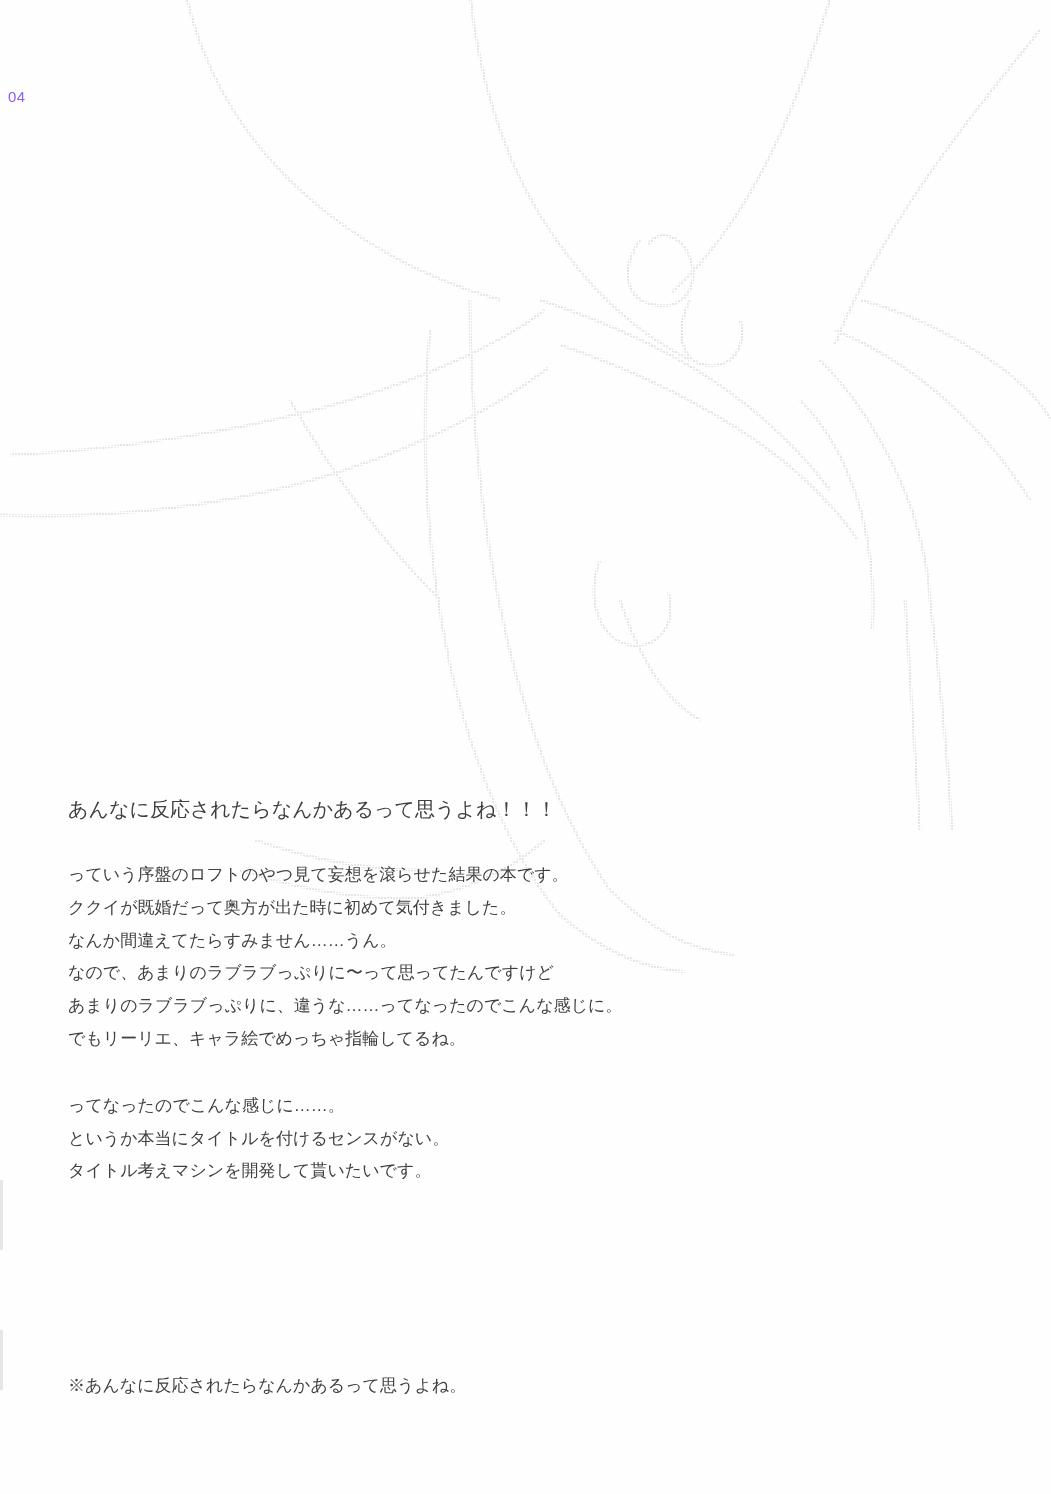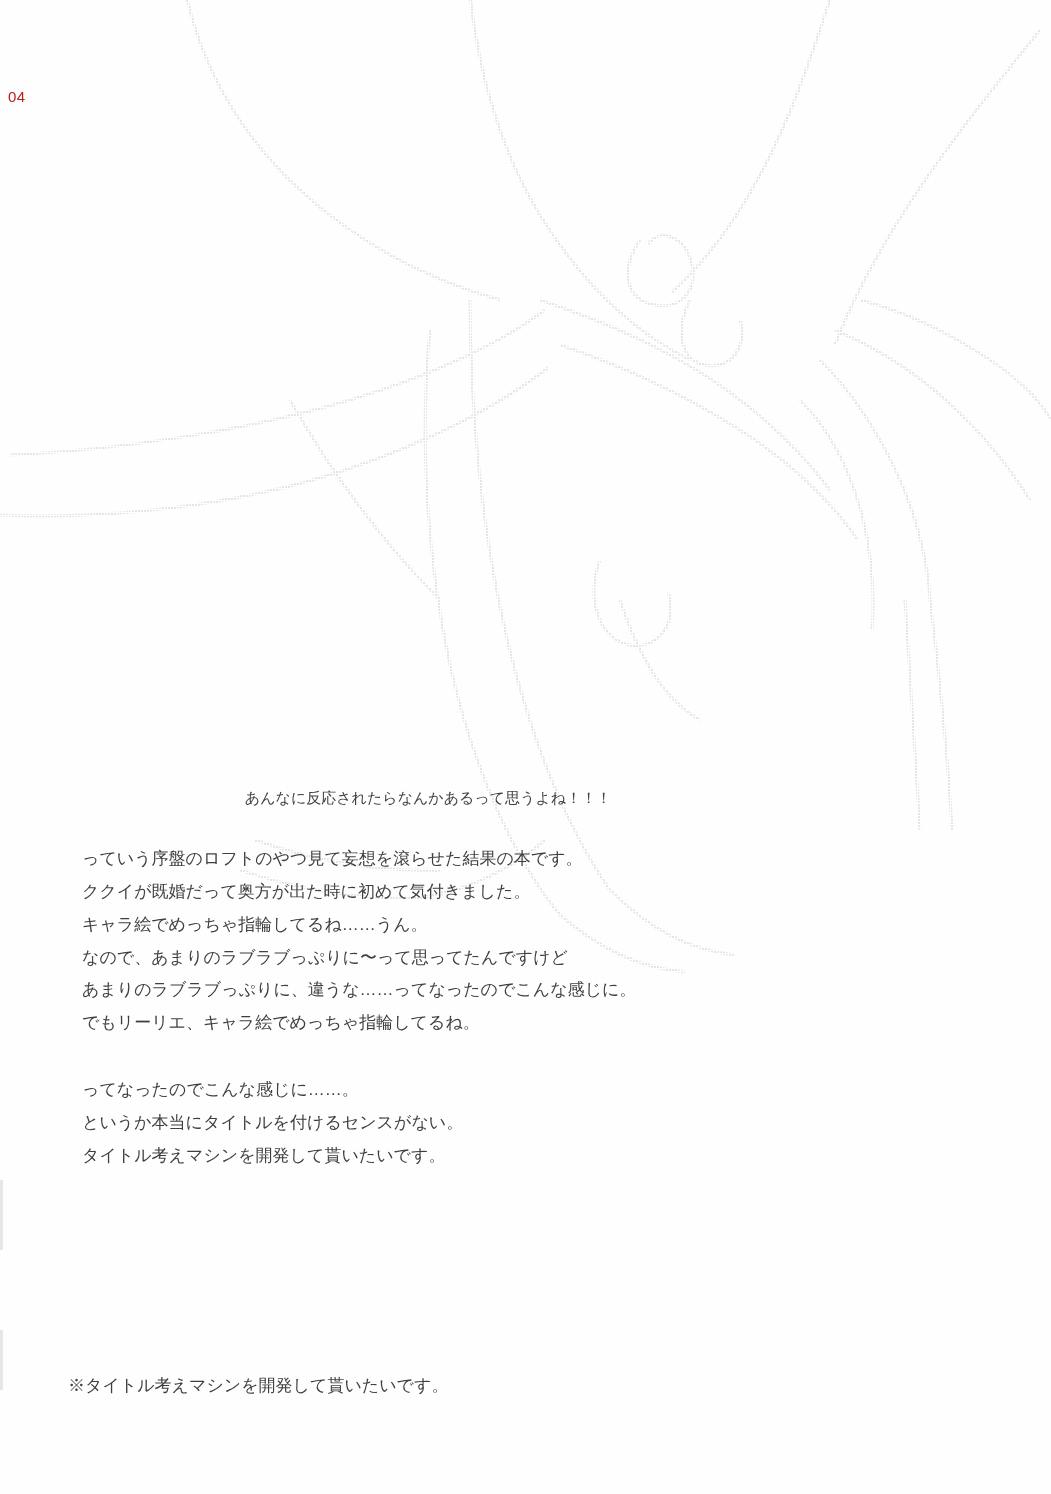--- a/index.html
+++ b/index.html
@@ -29,48 +29,46 @@
   }
   .bg-art svg {
     display: block;
   }
 
   .page-number {
     position: absolute;
     left: 8px;
     top: 88px;
     font-size: 15px;
-    color: #b91c1c;
+    color: #8b5cf6;
     letter-spacing: 0.5px;
   }
 
   .afterword {
     position: absolute;
     left: 68px;
     top: 782px;
     width: 720px;
   }
   .lead {
-    font-size: 15px;
+    font-size: 20px;
     line-height: 1.55;
     color: #3f3f3f;
-    margin: 4px 0 34px 0;
+    margin: 12px 0 34px 0;
     white-space: pre;
-    text-align: center;
   }
   .para {
     font-size: 17px;
     line-height: 1.93;
     color: #3f3f3f;
     margin: 0 0 34px 0;
   }
   .para .ln {
     display: block;
     white-space: pre;
-    margin-left: 14px;
   }
   .note {
     position: absolute;
     left: 68px;
     top: 1372px;
     font-size: 17px;
     line-height: 1.6;
     color: #3f3f3f;
     white-space: pre;
   }
@@ -138,28 +136,28 @@
   <div class="edge-mark" style="left:0;top:1330px;width:3px;height:60px;"></div>
 
   <div class="page-number">04</div>
 
   <div class="afterword">
     <p class="lead">あんなに反応されたらなんかあるって思うよね！！！</p>
 
     <p class="para">
       <span class="ln">っていう序盤のロフトのやつ見て妄想を滾らせた結果の本です。</span>
       <span class="ln">ククイが既婚だって奥方が出た時に初めて気付きました。</span>
-      <span class="ln">キャラ絵でめっちゃ指輪してるね……うん。</span>
+      <span class="ln">なんか間違えてたらすみません……うん。</span>
       <span class="ln">なので、あまりのラブラブっぷりに〜って思ってたんですけど</span>
       <span class="ln">あまりのラブラブっぷりに、違うな……ってなったのでこんな感じに。</span>
       <span class="ln">でもリーリエ、キャラ絵でめっちゃ指輪してるね。</span>
     </p>
 
     <p class="para">
       <span class="ln">ってなったのでこんな感じに……。</span>
       <span class="ln">というか本当にタイトルを付けるセンスがない。</span>
       <span class="ln">タイトル考えマシンを開発して貰いたいです。</span>
     </p>
   </div>
 
-  <div class="note">※タイトル考えマシンを開発して貰いたいです。</div>
+  <div class="note">※あんなに反応されたらなんかあるって思うよね。</div>
 
 </div>
 
 </body></html>

